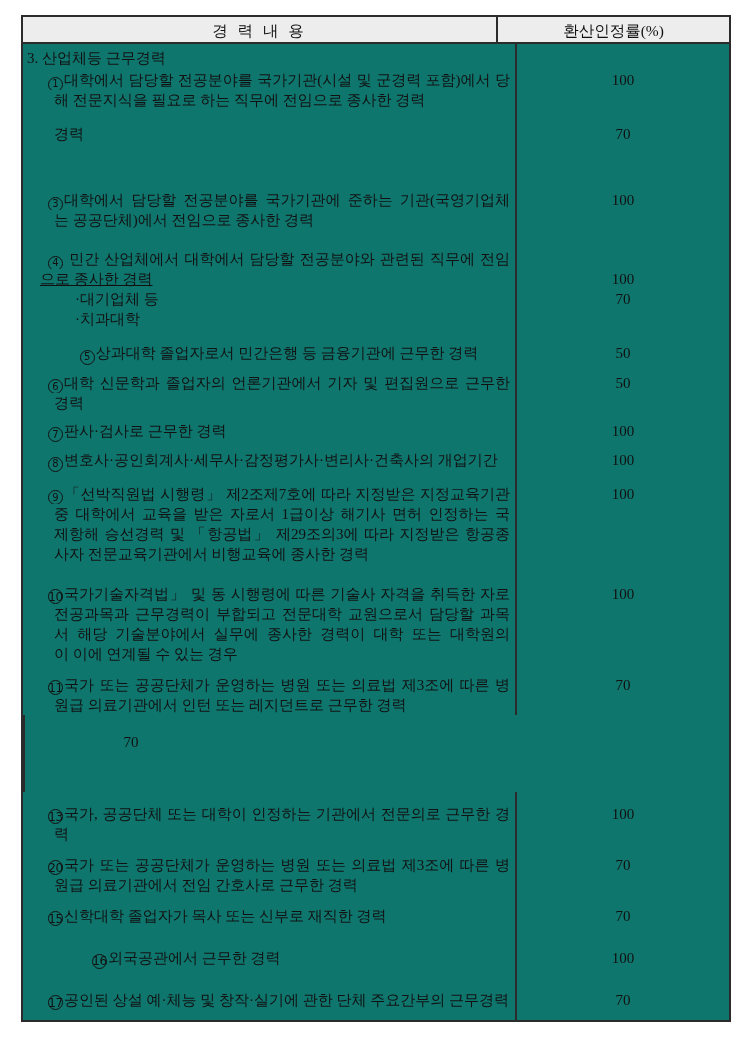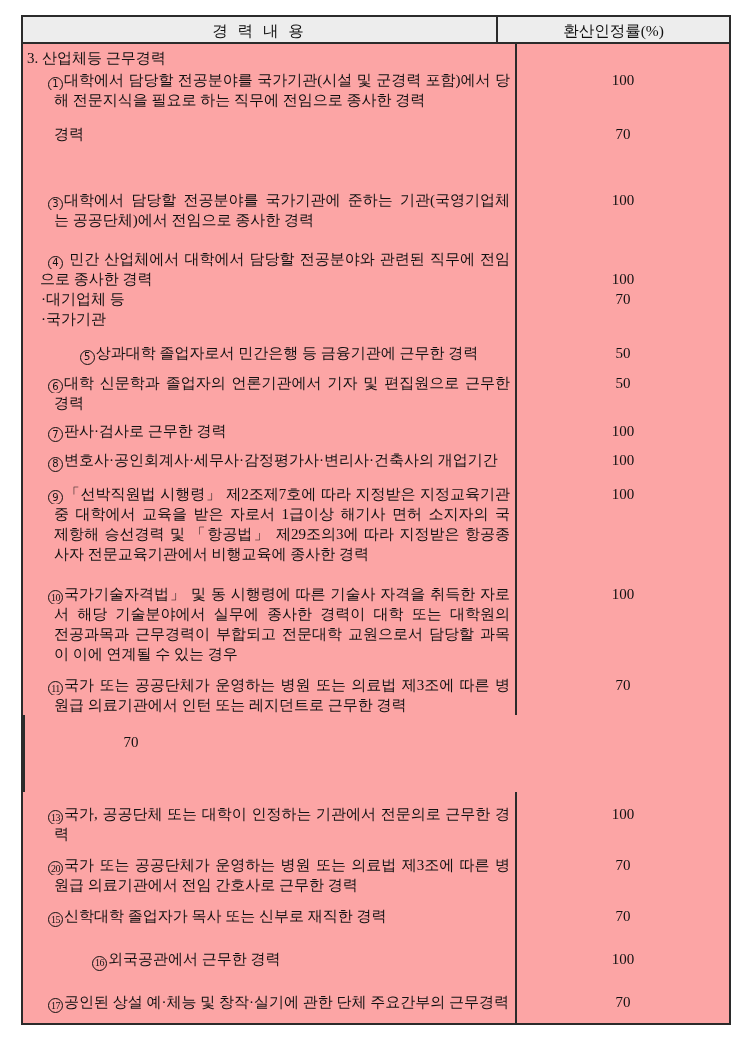--- a/index.html
+++ b/index.html
@@ -18,21 +18,21 @@
     font-family: "Liberation Serif", "DejaVu Serif", serif;
     position: relative;
     overflow: hidden;
   }
   .table {
     position: absolute;
     left: 21px;
     top: 15px;
     width: 710px;
     border: 2px solid var(--border);
-    background: #fca5a5;
+    background: #0f766e;
   }
   .thead {
     display: flex;
     background: var(--header-bg);
     border-bottom: 2px solid var(--border);
     height: 27px;
     line-height: 27px;
     font-size: 15.5px;
   }
   .th-career {
@@ -60,39 +60,39 @@
     width: 214px;
     border-left: 2px solid var(--border);
     font-size: 15px;
     line-height: 20px;
   }
   .line { white-space: nowrap; overflow: hidden; }
   .just { text-align: justify; text-align-last: justify; white-space: normal; height: 20px; }
   .ind0 { padding-left: 4px; }
   .ind1 { padding-left: 25px; }
   .ind2 { padding-left: 31px; }
-  .ind3 { padding-left: 18px; }
-  .ind4 { padding-left: 17px; }
+  .ind3 { padding-left: 36px; margin-left: 16px; }
+  .ind4 { padding-left: 17px; text-decoration: underline; }
   .vline { height: 20px; text-align: center; }
   .circ {
     display: inline-flex;
     align-items: center;
     justify-content: center;
     width: 15px;
     height: 15px;
     border: 1px solid currentColor;
     border-radius: 50%;
     font-size: 10px;
     line-height: 1;
     vertical-align: -2px;
     margin-right: 1px;
     font-family: "DejaVu Sans", sans-serif;
     letter-spacing: 0;
   }
-  .circ.two { font-size: 10px; letter-spacing: -0.5px; font-family: Liberation Serif, serif; }
+  .circ.two { font-size: 12px; letter-spacing: -0.5px; }
 </style>
 </head>
 <body>
 
 <div class="table">
   <div class="thead">
     <div class="th th-career">경  력  내  용</div>
     <div class="th th-rate">환산인정률(%)</div>
   </div>
   <div class="tbody">
@@ -131,21 +131,21 @@
     <div class="vcell" style="padding-top: 26px;">
           <div class="vline">100</div>
           <div class="vline"></div>
         </div>
   </div>
       <div class="trow">
     <div class="tcell" style="padding-top: 19px;">
           <div class="line ind1 just"><span class="circ">4</span> 민간 산업체에서 대학에서 담당할 전공분야와 관련된 직무에 전임</div>
           <div class="line ind4">으로 종사한 경력</div>
           <div class="line ind3">·대기업체 등</div>
-          <div class="line ind3">·국가기관</div>
+          <div class="line ind3">·치과대학</div>
         </div>
     <div class="vcell" style="padding-top: 19px;">
           <div class="vline"></div>
           <div class="vline">100</div>
           <div class="vline">70</div>
           <div class="vline"></div>
         </div>
   </div>
       <div class="trow">
     <div class="tcell" style="padding-top: 14px; text-align: center;">
@@ -177,36 +177,36 @@
     <div class="tcell" style="padding-top: 8px;">
           <div class="line ind1"><span class="circ">8</span>변호사·공인회계사·세무사·감정평가사·변리사·건축사의 개업기간</div>
         </div>
     <div class="vcell" style="padding-top: 8px;">
           <div class="vline">100</div>
         </div>
   </div>
       <div class="trow">
     <div class="tcell" style="padding-top: 12px;">
           <div class="line ind1 just"><span class="circ">9</span>「선박직원법 시행령」 제2조제7호에 따라 지정받은 지정교육기관</div>
-          <div class="line ind2 just">중 대학에서 교육을 받은 자로서 1급이상 해기사 면허 소지자의 국</div>
+          <div class="line ind2 just">중 대학에서 교육을 받은 자로서 1급이상 해기사 면허 인정하는 국</div>
           <div class="line ind2 just">제항해 승선경력 및 「항공법」 제29조의3에 따라 지정받은 항공종</div>
           <div class="line ind2">사자 전문교육기관에서 비행교육에 종사한 경력</div>
         </div>
     <div class="vcell" style="padding-top: 12px;">
           <div class="vline">100</div>
           <div class="vline"></div>
           <div class="vline"></div>
           <div class="vline"></div>
         </div>
   </div>
       <div class="trow">
     <div class="tcell" style="padding-top: 20px;">
           <div class="line ind1 just"><span class="circ two">10</span>국가기술자격법」 및 동 시행령에 따른 기술사 자격을 취득한 자로</div>
+          <div class="line ind2 just">전공과목과 근무경력이 부합되고 전문대학 교원으로서 담당할 과목</div>
           <div class="line ind2 just">서 해당 기술분야에서 실무에 종사한 경력이 대학 또는 대학원의</div>
-          <div class="line ind2 just">전공과목과 근무경력이 부합되고 전문대학 교원으로서 담당할 과목</div>
           <div class="line ind2">이 이에 연계될 수 있는 경우</div>
         </div>
     <div class="vcell" style="padding-top: 20px;">
           <div class="vline">100</div>
           <div class="vline"></div>
           <div class="vline"></div>
           <div class="vline"></div>
         </div>
   </div>
       <div class="trow">

